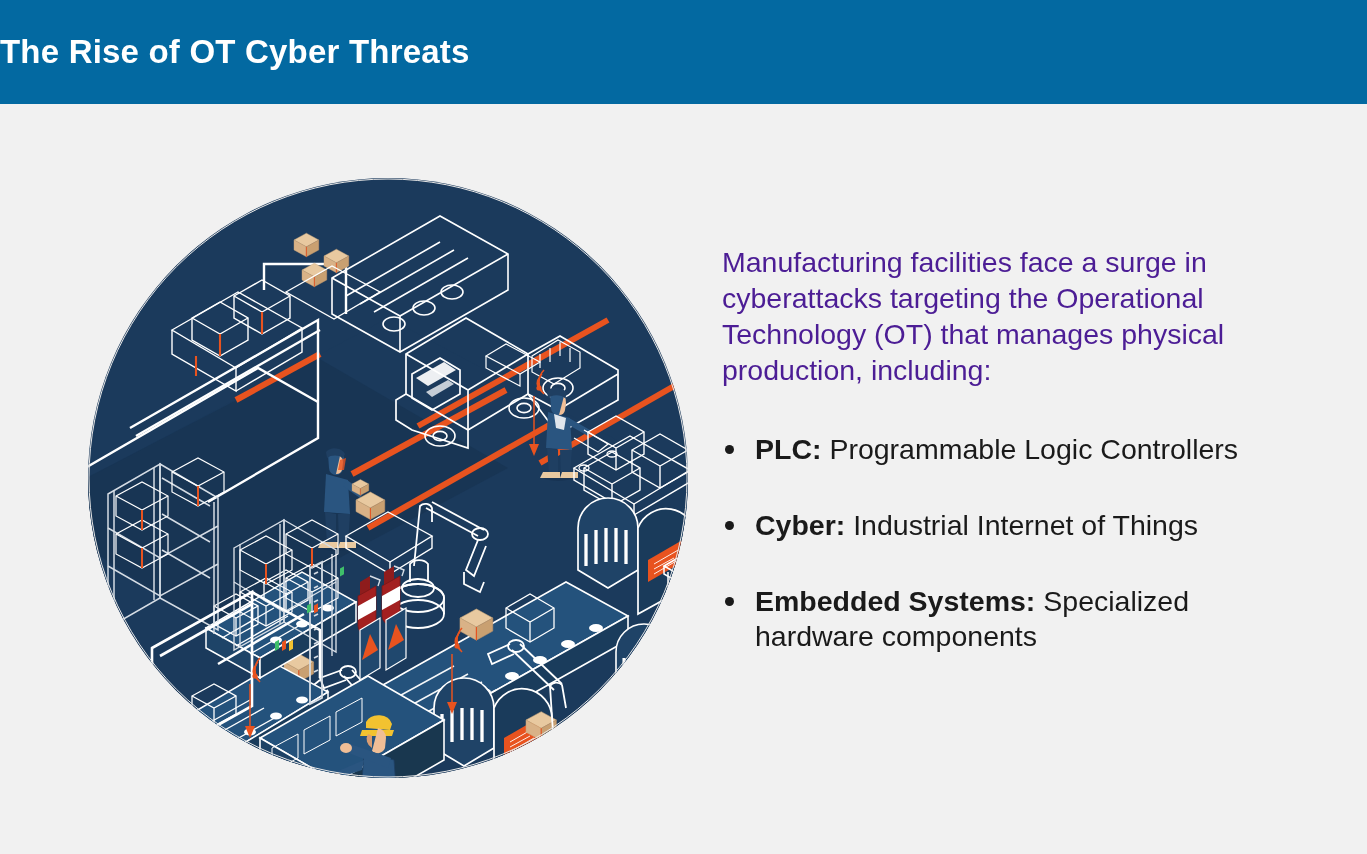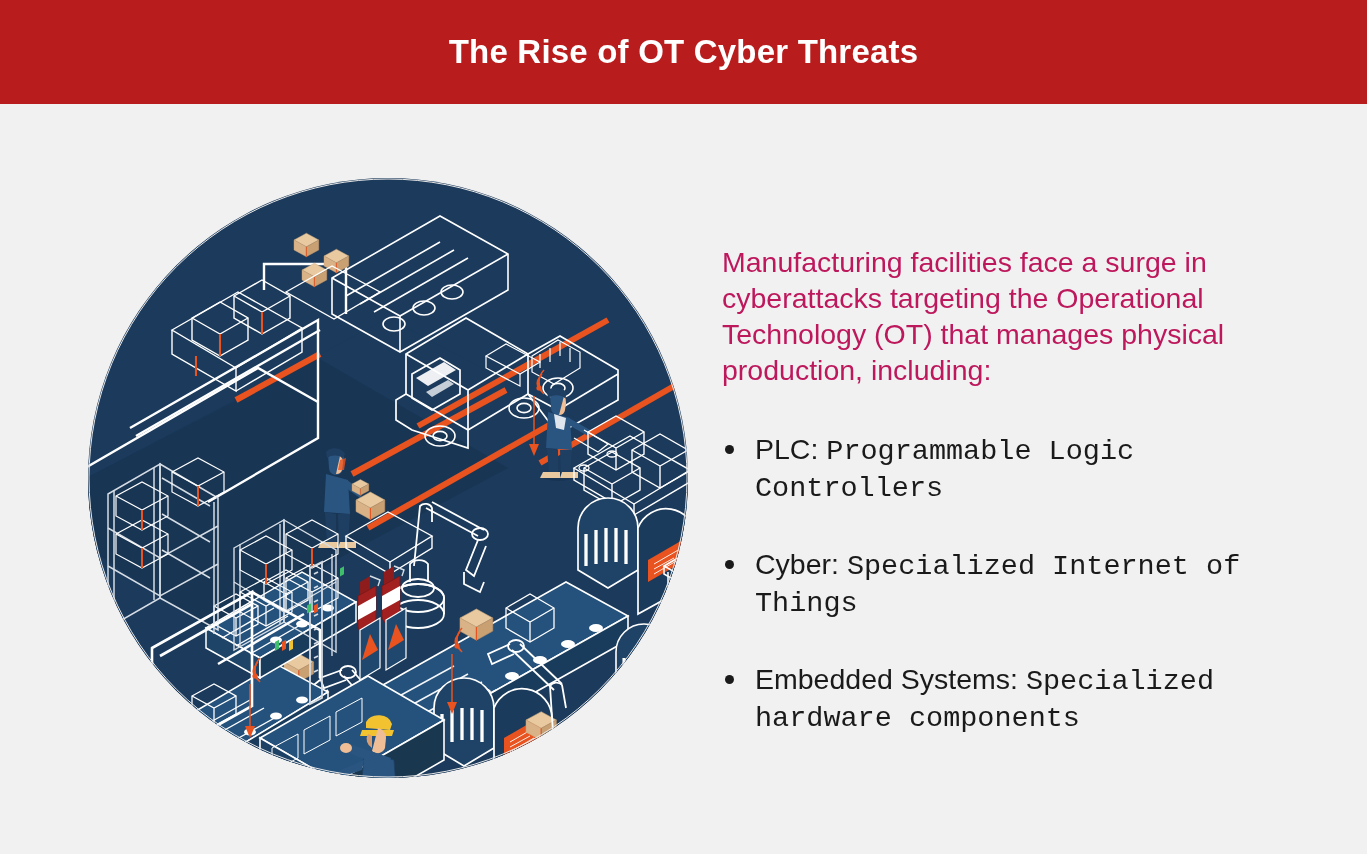--- a/index.html
+++ b/index.html
@@ -15,24 +15,24 @@
     position: relative;
   }
 
   
   .header-banner {
     position: absolute;
     left: 0;
     top: 0;
     width: 1367px;
     height: 104px;
-    background: #b91c1c;
+    background: #0369a1;
     display: flex;
     align-items: center;
-    justify-content: center;
+    justify-content: flex-start;
   }
   .header-title {
     color: #FFFFFF;
     font-size: 33px;
     font-weight: bold;
     letter-spacing: 0.2px;
     font-family: "Liberation Sans", sans-serif;
     white-space: nowrap;
   }
 
@@ -58,21 +58,21 @@
   }
 
   
   .text-column {
     position: absolute;
     left: 722px;
     top: 140px;
     width: 590px;
   }
   .intro-paragraph {
-    color: #be185d;
+    color: #4c1d95;
     font-size: 28.5px;
     line-height: 36px;
     font-family: "Liberation Sans", sans-serif;
     margin: 0;
     font-weight: normal;
   }
   .bullet-list {
     margin: 44px 0 0 0;
     padding: 0;
     list-style: none;
@@ -92,25 +92,24 @@
   .bullet-dot {
     position: absolute;
     left: 3px;
     top: 13px;
     width: 9px;
     height: 9px;
     background: #1A1A1A;
     border-radius: 50%;
   }
   .bullet-term {
-    font-weight: normal;
+    font-weight: bold;
   }
   .bullet-desc {
     font-weight: normal;
-    font-family: Liberation Mono, monospace;
   }
 </style>
 </head>
 <body>
 
 <div class="header-banner">
   <div class="header-title">The Rise of OT Cyber Threats</div>
 </div>
 
 <div class="content-area">
@@ -711,21 +710,21 @@
       <li class="bullet-item">
         <span class="bullet-dot"></span>
         <span class="bullet-term">PLC: </span>
         <span class="bullet-desc">Programmable Logic Controllers</span>
       </li>
 
 
       <li class="bullet-item">
         <span class="bullet-dot"></span>
         <span class="bullet-term">Cyber: </span>
-        <span class="bullet-desc">Specialized Internet of Things</span>
+        <span class="bullet-desc">Industrial Internet of Things</span>
       </li>
 
       <li class="bullet-item">
         <span class="bullet-dot"></span>
         <span class="bullet-term">Embedded Systems: </span>
         <span class="bullet-desc">Specialized hardware components</span>
       </li>
 
     </ul>
   </div>

